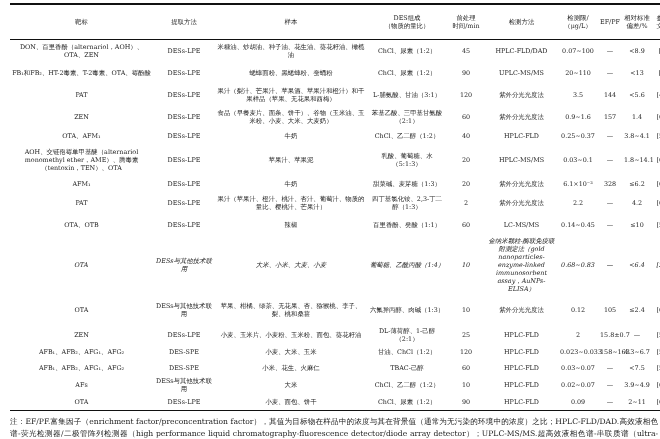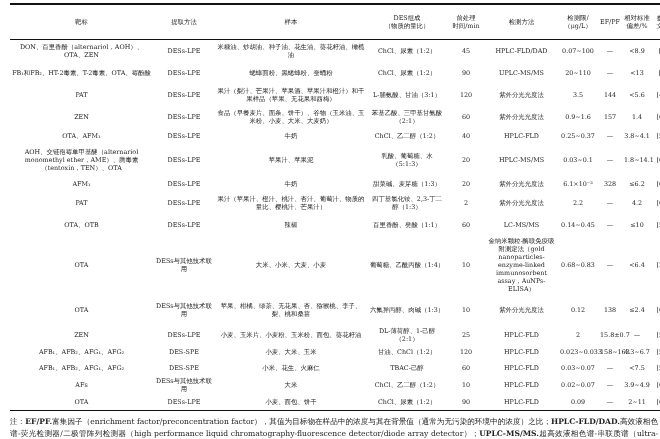--- a/index.html
+++ b/index.html
@@ -7,23 +7,23 @@
   .wrap { position: relative; width: 660px; padding-top: 3px; }
   table { width: 648px; margin-left: 10px; border-collapse: collapse; table-layout: fixed; font-size: 6.4px; line-height: 8px; }
   thead tr { border-top: 2px solid #111; border-bottom: 1px solid #111; }
   tbody tr.last { border-bottom: 1.5px solid #111; }
   th { font-weight: normal; padding: 4px 2px; vertical-align: middle; height: 26px; }
   td { padding: 1px 2px; text-align: center; vertical-align: middle; }
   col.c1 { width: 143px; } col.c2 { width: 62px; } col.c3 { width: 152px; }
   col.c4 { width: 80px; } col.c5 { width: 38px; } col.c6 { width: 73px; }
   col.c7 { width: 40px; } col.c8 { width: 24px; } col.c9 { width: 30px; } col.c10 { width: 22px; }
   tr.h2 td { height: 20px; } tr.h1 td { height: 14px; } tr.h3 td { height: 30px; }
-  tr.h5 td { height: 52px; } tr.h4 td { height: 30px; }
+  tr.h5 td { height: 52px; font-style: italic; } tr.h4 td { height: 30px; }
   .note { width: 648px; margin: 5px 0 0 10px; font-size: 7.6px; line-height: 12px; text-align: justify; color: #222; }
-  .note b { font-weight: bold; }
+  .note b { font-weight: normal; }
 </style>
 </head>
 <body>
 
 <div class="wrap">
   <table>
     <colgroup>
       <col class="c1">
         <col class="c2">
         <col class="c3">
@@ -176,21 +176,21 @@
           <td>[27]</td>
         </tr>
         <tr class="h4">
           <td>OTA</td>
           <td>DESs与其他技术联用</td>
           <td>苹果、柑橘、绿茶、无花果、杏、猕猴桃、李子、梨、桃和桑葚</td>
           <td>六氟异丙醇、肉碱（1:3）</td>
           <td>10</td>
           <td>紫外分光光度法</td>
           <td>0.12</td>
-          <td>138</td>
+          <td>105</td>
           <td>≤2.4</td>
           <td>[65]</td>
         </tr>
         <tr class="h1">
           <td>ZEN</td>
           <td>DESs-LPE</td>
           <td>小麦、玉米片、小麦粉、玉米粉、面包、葵花籽油</td>
           <td>DL-薄荷醇、1-己醇（2:1）</td>
           <td>25</td>
           <td>HPLC-FLD</td>

